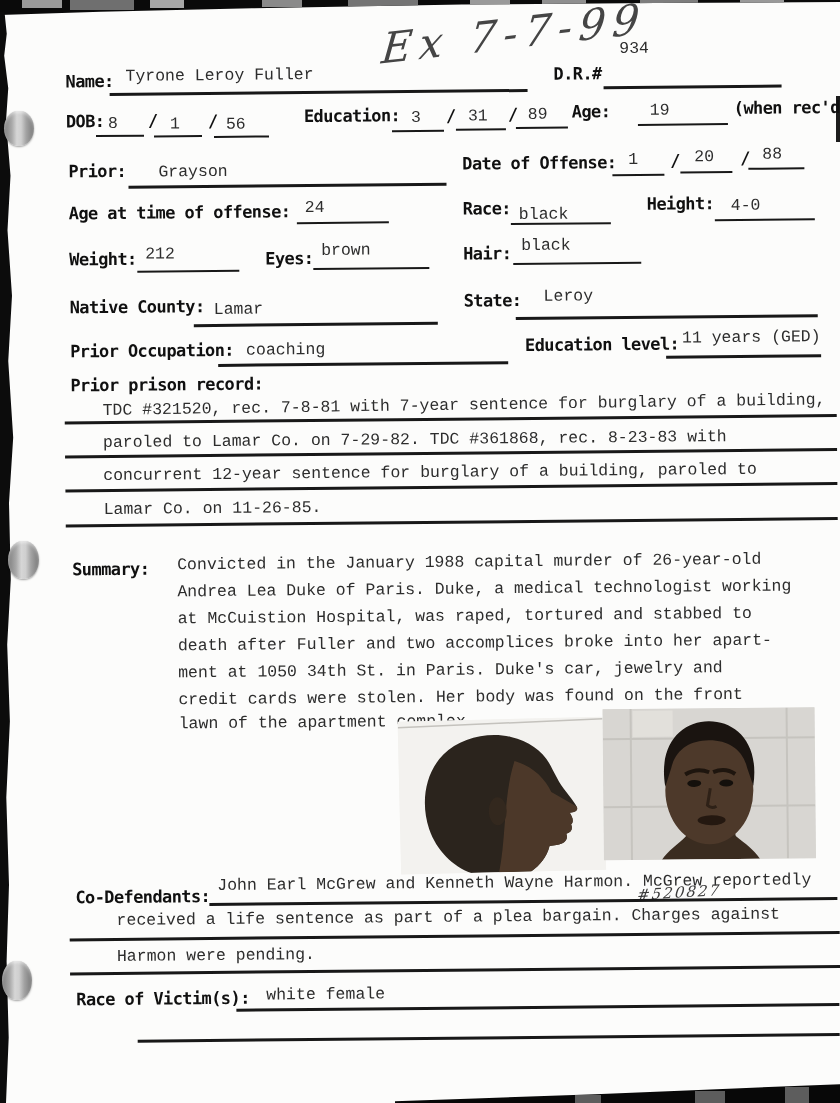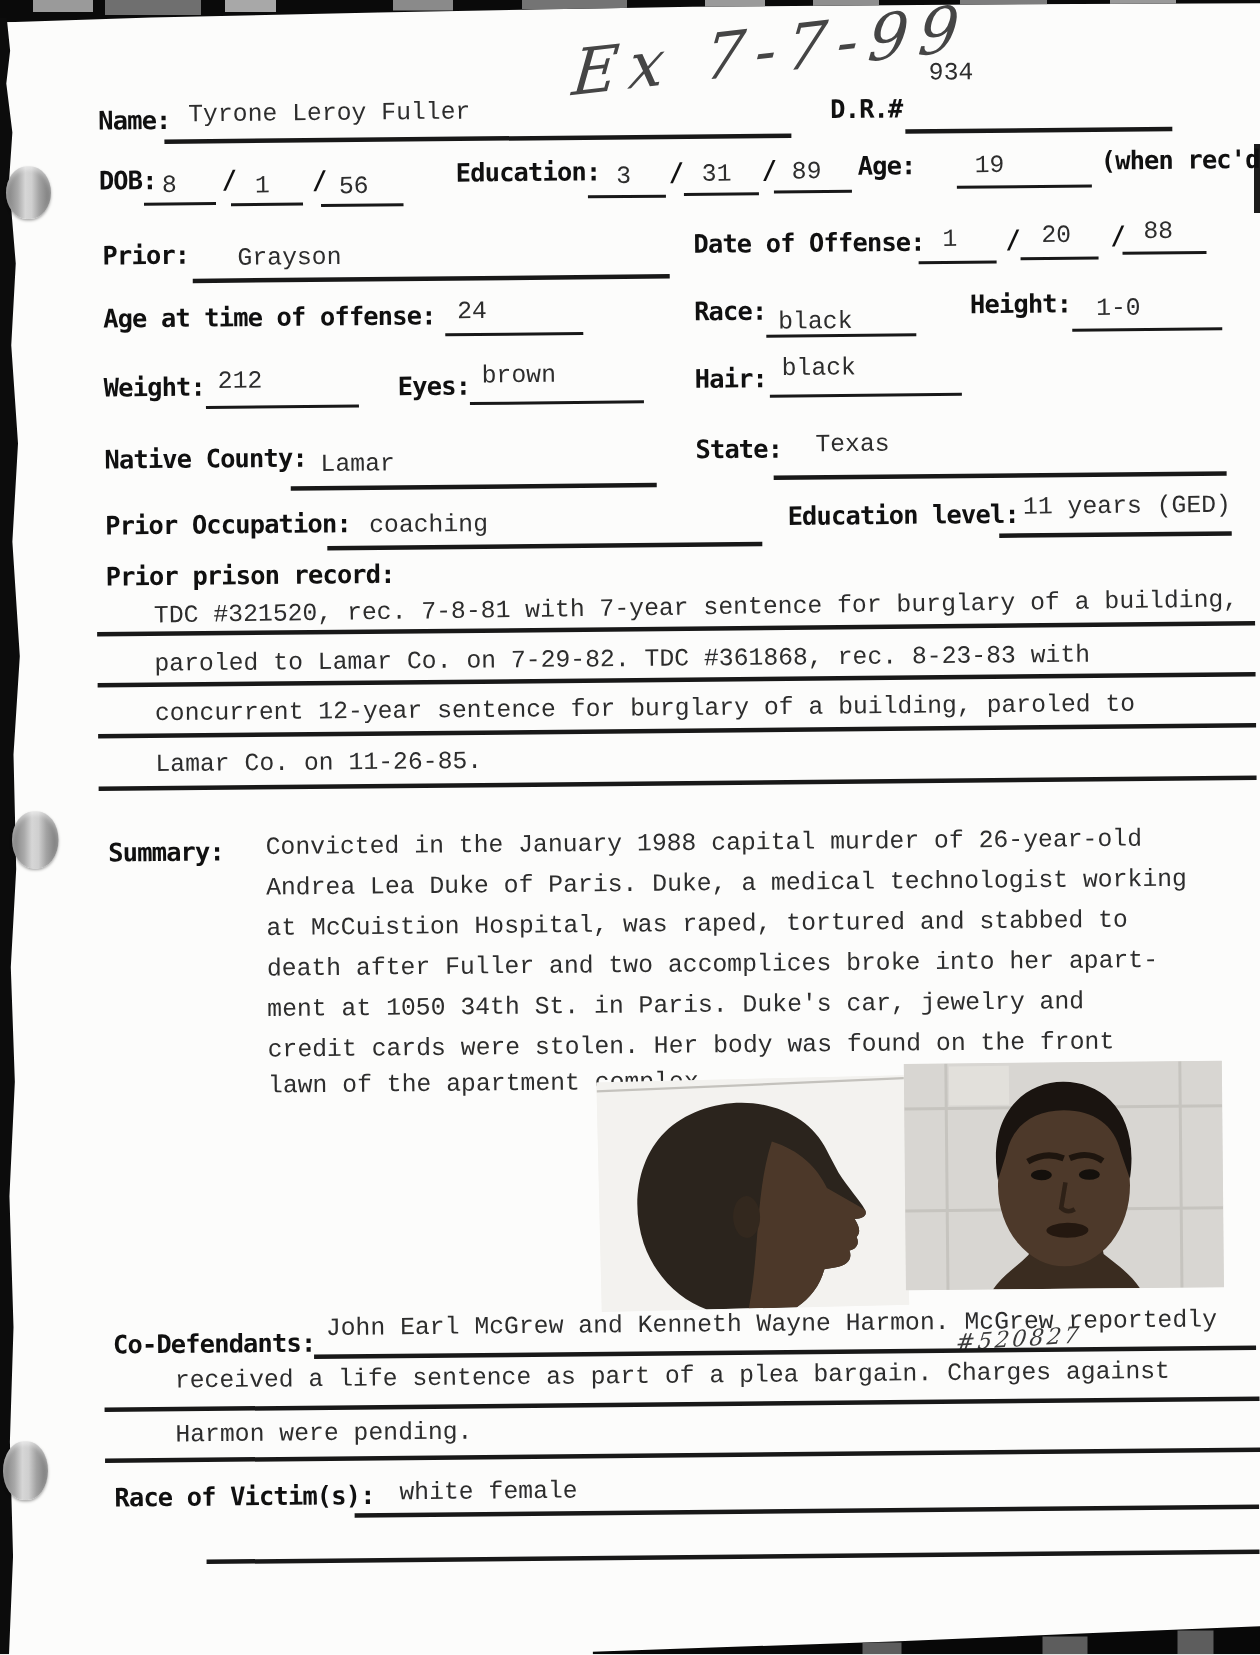--- a/index.html
+++ b/index.html
@@ -118,38 +118,38 @@
     <span class="val" style="left:766px;top:148px">88</span>
     <div class="rule" style="left:752px;top:171px;width:56px"></div>
 
     <span class="lbl" style="left:72px;top:200px">Age at time of offense:</span>
     <span class="val" style="left:308px;top:197px">24</span>
     <div class="rule" style="left:300px;top:221px;width:92px"></div>
     <span class="lbl" style="left:466px;top:199px">Race:</span>
     <span class="val" style="left:522px;top:206px">black</span>
     <div class="rule" style="left:514px;top:224px;width:100px"></div>
     <span class="lbl" style="left:650px;top:196px">Height:</span>
-    <span class="val" style="left:734px;top:199px">1-0</span>
+    <span class="val" style="left:734px;top:199px">4-0</span>
     <div class="rule" style="left:718px;top:222px;width:100px"></div>
 
     <span class="lbl" style="left:72px;top:246px">Weight:</span>
     <span class="val" style="left:148px;top:242px">212</span>
     <div class="rule" style="left:140px;top:268px;width:102px"></div>
     <span class="lbl" style="left:268px;top:247px">Eyes:</span>
     <span class="val" style="left:324px;top:240px">brown</span>
     <div class="rule" style="left:316px;top:267px;width:116px"></div>
     <span class="lbl" style="left:466px;top:244px">Hair:</span>
     <span class="val" style="left:524px;top:237px">black</span>
     <div class="rule" style="left:516px;top:264px;width:128px"></div>
 
     <span class="lbl" style="left:72px;top:294px">Native County:</span>
     <span class="val" style="left:216px;top:298px">Lamar</span>
     <div class="rule thick" style="left:196px;top:322px;width:244px"></div>
     <span class="lbl" style="left:466px;top:291px">State:</span>
-    <span class="val" style="left:546px;top:288px">Texas</span>
+    <span class="val" style="left:546px;top:288px">Leroy</span>
     <div class="rule thick" style="left:518px;top:318px;width:302px"></div>
 
     <span class="lbl" style="left:72px;top:338px">Prior Occupation:</span>
     <span class="val" style="left:248px;top:339px">coaching</span>
     <div class="rule thick" style="left:220px;top:362px;width:290px"></div>
     <span class="lbl" style="left:527px;top:336px">Education level:</span>
     <span class="val" style="left:684px;top:331px">11 years (GED)</span>
     <div class="rule thick" style="left:668px;top:358px;width:155px"></div>
 
     <span class="lbl" style="left:72px;top:372px">Prior prison record:</span>

